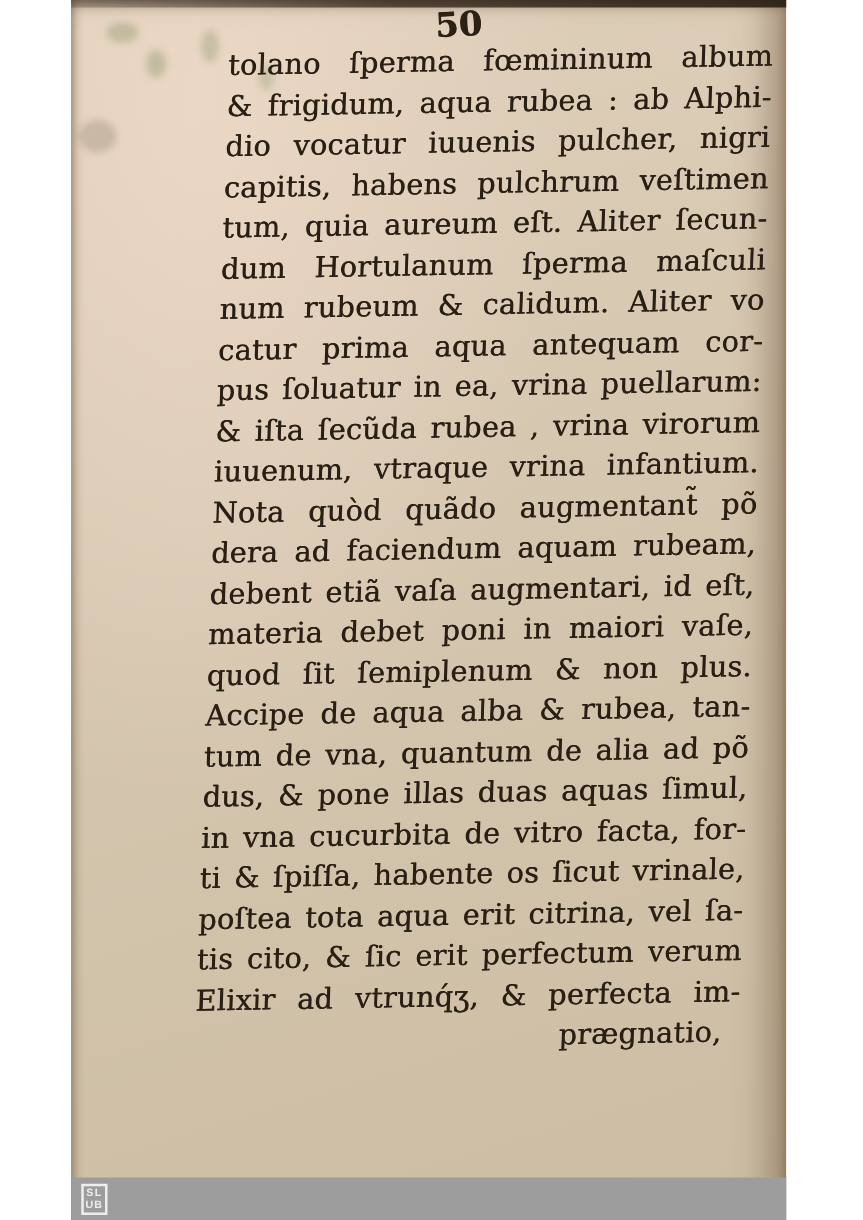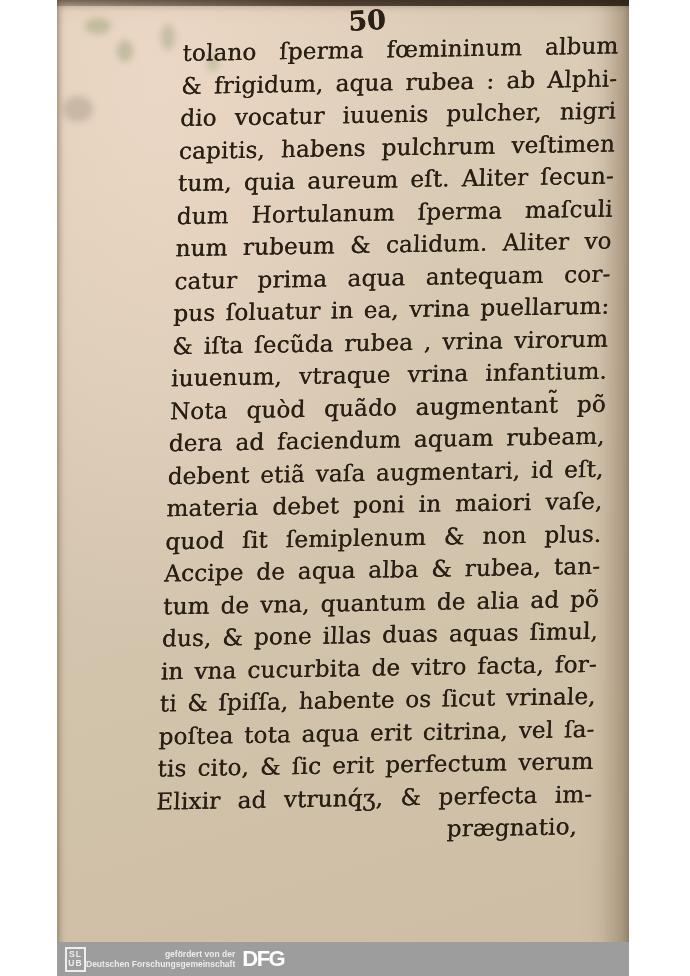--- a/index.html
+++ b/index.html
@@ -54,21 +54,21 @@
     text-align:justify;text-align-last:justify;
   }
   .line-last{
     height:32.5px;line-height:32.5px;
     text-align:right;padding-right:14px;
   }
   
   .footer-bar{
     position:absolute;left:57px;top:942px;width:572px;height:34px;
     background:#9d9d9d;
-    display:flex;justify-content:flex-start;align-items:center;
+    display:flex;justify-content:space-between;align-items:center;
     padding:0 9px 0 8px;box-sizing:border-box;
   }
   .footer-left{display:flex;align-items:center;gap:8px;}
   .slub-logo{
     width:21px;height:25px;border:2px solid #eeeeee;box-sizing:border-box;
     display:flex;flex-direction:column;justify-content:center;
     color:#eeeeee;font-size:8.5px;font-weight:bold;line-height:9px;
     text-align:center;letter-spacing:1px;
   }
   .lib-text,.fund-text{
@@ -124,20 +124,13 @@
     </div>
 </div>
 
 <div class="footer-bar">
   <div class="footer-left">
     <div class="slub-logo">
       <span>SL</span>
       <span>UB</span>
     </div>
   </div>
-  <div class="footer-right">
-    <div class="fund-text">
-      <div>gefördert von der</div>
-      <div>Deutschen Forschungsgemeinschaft</div>
-    </div>
-    <div class="dfg-logo">DFG</div>
-  </div>
 </div>
 
 </body></html>

